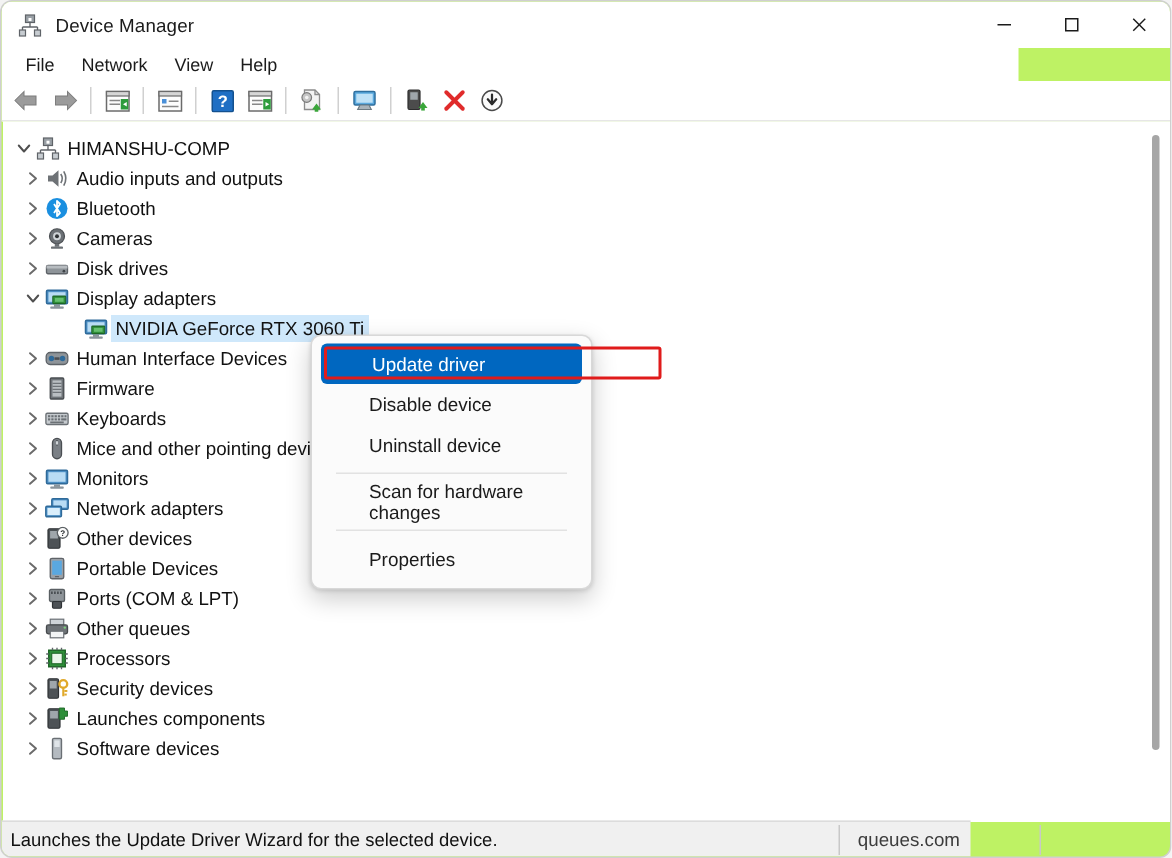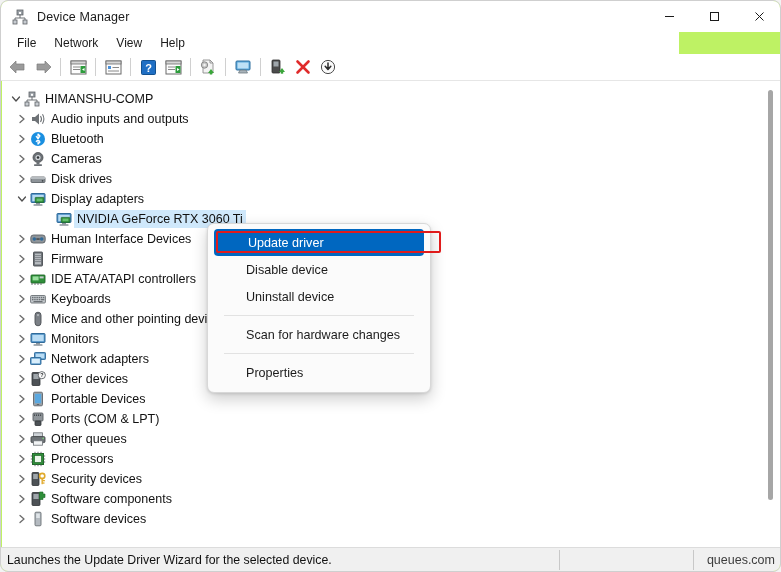--- a/index.html
+++ b/index.html
@@ -131,21 +131,21 @@
     position: absolute;
     left: 5px; top: 8px;
     width: 5px; height: 410px;
     background: #a6a6a6;
     border-radius: 3px;
   }
 
   
   .statusbar {
     position: absolute; left: 0; bottom: 0;
-    width: 781px; height: 24px;
+    width: 646px; height: 24px;
     background: #f0f0f0;
     border-top: 1px solid #dcdcdc;
     display: flex; align-items: center;
   }
   .status-text {
     font-size: 12.3px; color: #111;
     padding-left: 6px;
   }
   .status-sep {
     position: absolute; left: 558px; top: 2px;
@@ -157,21 +157,21 @@
   }
   .watermark {
     position: absolute; right: 7px;
     font-size: 12.5px; color: #3c3c3c;
   }
 
   
   .ctxmenu {
     position: absolute;
     left: 206px; top: 222px;
-    width: 224px;
+    width: 188px;
     background: #fbfbfb;
     border: 1px solid #d8d8d8;
     border-radius: 7px;
     box-shadow: 0 6px 16px rgba(0,0,0,.20), 0 1px 3px rgba(0,0,0,.12);
     padding: 5px 4px 6px 4px;
     z-index: 40;
   }
   .ctx-item {
     height: 27px;
     display: flex; align-items: center;
@@ -468,37 +468,20 @@
             </svg></span>
           <span class="lbl">Firmware</span>
         </div>
         <div class="row indent-1">
           <span class="chev">
             <svg width="10" height="10" viewBox="0 0 10 10">
               <path d="M3 1.5 L7 5 L3 8.5" fill="none" stroke="#6b6b6b" stroke-width="1.3" stroke-linecap="round" stroke-linejoin="round"></path>
             </svg>
           </span>
           <span class="ico"><svg width="16" height="16" viewBox="0 0 16 16">
-              <rect x="1" y="4" width="14" height="8" rx="0.8" fill="#2f8f3a" stroke="#1d6626" stroke-width="0.9"></rect>
-              <rect x="2.6" y="5.4" width="6" height="4" fill="#9adf9f"></rect>
-              <rect x="9.6" y="5.4" width="4" height="2" fill="#c9cdd1"></rect>
-              <line x1="2" y1="12" x2="2" y2="14" stroke="#6e7276" stroke-width="1"></line>
-              <line x1="5" y1="12" x2="5" y2="14" stroke="#6e7276" stroke-width="1"></line>
-              <line x1="8" y1="12" x2="8" y2="14" stroke="#6e7276" stroke-width="1"></line>
-              <line x1="11" y1="12" x2="11" y2="14" stroke="#6e7276" stroke-width="1"></line>
-            </svg></span>
-          <span class="lbl">IDE ATA/ATAPI controllers</span>
-        </div>
-        <div class="row indent-1">
-          <span class="chev">
-            <svg width="10" height="10" viewBox="0 0 10 10">
-              <path d="M3 1.5 L7 5 L3 8.5" fill="none" stroke="#6b6b6b" stroke-width="1.3" stroke-linecap="round" stroke-linejoin="round"></path>
-            </svg>
-          </span>
-          <span class="ico"><svg width="16" height="16" viewBox="0 0 16 16">
               <rect x="0.6" y="4.5" width="14.8" height="7.5" rx="1" fill="#c6cbcf" stroke="#6b7075" stroke-width="0.9"></rect>
               <rect x="2" y="5.8" width="1.5" height="1.4" fill="#6b7075"></rect>
               <rect x="4.2" y="5.8" width="1.5" height="1.4" fill="#6b7075"></rect>
               <rect x="6.4" y="5.8" width="1.5" height="1.4" fill="#6b7075"></rect>
               <rect x="8.6" y="5.8" width="1.5" height="1.4" fill="#6b7075"></rect>
               <rect x="10.8" y="5.8" width="1.5" height="1.4" fill="#6b7075"></rect>
               <rect x="13" y="5.8" width="1.3" height="1.4" fill="#6b7075"></rect>
               <rect x="2" y="7.9" width="1.5" height="1.4" fill="#6b7075"></rect>
               <rect x="4.2" y="7.9" width="1.5" height="1.4" fill="#6b7075"></rect>
               <rect x="6.4" y="7.9" width="1.5" height="1.4" fill="#6b7075"></rect>
@@ -650,21 +633,21 @@
           <span class="chev">
             <svg width="10" height="10" viewBox="0 0 10 10">
               <path d="M3 1.5 L7 5 L3 8.5" fill="none" stroke="#6b6b6b" stroke-width="1.3" stroke-linecap="round" stroke-linejoin="round"></path>
             </svg>
           </span>
           <span class="ico"><svg width="16" height="16" viewBox="0 0 16 16">
               <rect x="2" y="1.5" width="8" height="13" rx="1" fill="#4d5256" stroke="#2e3235" stroke-width="0.8"></rect>
               <rect x="3.4" y="3" width="5.2" height="5" fill="#9fa6ab"></rect>
               <path d="M9.5 1 L13 1 L13 3 L15 3 L15 6.5 L13 6.5 L13 8.5 L9.5 8.5 Z" fill="#2f8f3a" stroke="#1d6626" stroke-width="0.6"></path>
             </svg></span>
-          <span class="lbl">Software components</span>
+          <span class="lbl">Launches components</span>
         </div>
         <div class="row indent-1">
           <span class="chev">
             <svg width="10" height="10" viewBox="0 0 10 10">
               <path d="M3 1.5 L7 5 L3 8.5" fill="none" stroke="#6b6b6b" stroke-width="1.3" stroke-linecap="round" stroke-linejoin="round"></path>
             </svg>
           </span>
           <span class="ico"><svg width="16" height="16" viewBox="0 0 16 16">
               <rect x="5" y="1.2" width="6" height="13.6" rx="1" fill="#b4bac0" stroke="#6a6f74" stroke-width="0.9"></rect>
               <rect x="6.2" y="2.6" width="3.6" height="4.4" fill="#dfe4e8"></rect>

